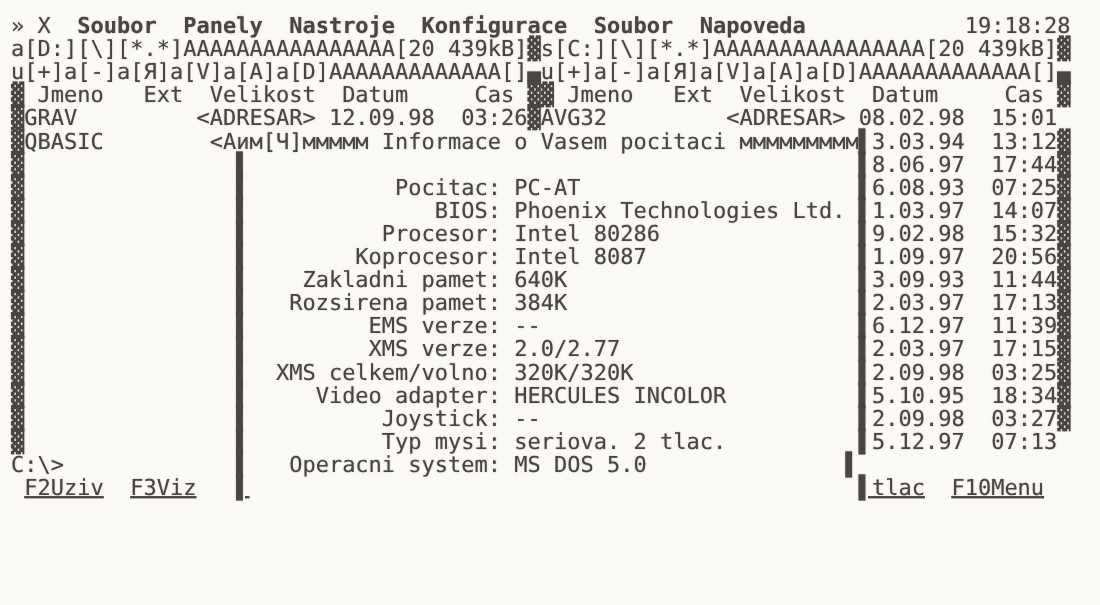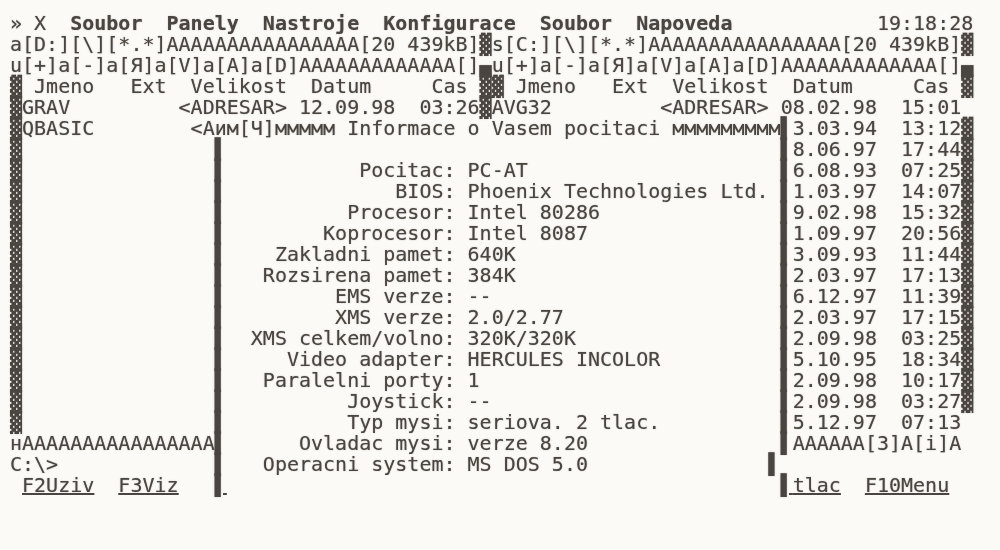--- a/index.html
+++ b/index.html
@@ -40,24 +40,22 @@
   <div class="row">▓                ▌           Pocitac: PC-AT                     ▌6.08.93  07:25▓</div>
   <div class="row">▓                ▌              BIOS: Phoenix Technologies Ltd. ▌1.03.97  14:07▓</div>
   <div class="row">▓                ▌          Procesor: Intel 80286               ▌9.02.98  15:32▓</div>
   <div class="row">▓                ▌        Koprocesor: Intel 8087                ▌1.09.97  20:56▓</div>
   <div class="row">▓                ▌    Zakladni pamet: 640K                      ▌3.09.93  11:44▓</div>
   <div class="row">▓                ▌   Rozsirena pamet: 384K                      ▌2.03.97  17:13▓</div>
   <div class="row">▓                ▌         EMS verze: --                        ▌6.12.97  11:39▓</div>
   <div class="row">▓                ▌         XMS verze: 2.0/2.77                  ▌2.03.97  17:15▓</div>
   <div class="row">▓                ▌  XMS celkem/volno: 320K/320K                 ▌2.09.98  03:25▓</div>
   <div class="row">▓                ▌     Video adapter: HERCULES INCOLOR          ▌5.10.95  18:34▓</div>
-  <div class="row">▓                ▌   Paralelni porty: 1                         ▌2.09.98  10:17▓</div>
   <div class="row">▓                ▌          Joystick: --                        ▌2.09.98  03:27▓</div>
   <div class="row">▓                ▌          Typ mysi: seriova. 2 tlac.          ▌5.12.97  07:13</div>
-  <div class="row">нAAAAAAAAAAAAAAAA▌      Ovladac mysi: verze 8.20                ▌AAAAAA[3]A[i]A</div>
   <div class="row">C:\&gt;             ▌   Operacni system: MS DOS 5.0               ▌</div>
 
   <div class="row">
     <span class="abs" style="left:1ch">F2Uziv</span>
     <span class="abs" style="left:9ch">F3Viz</span>
     <span class="abs" style="left:17ch">▌</span>
     <span class="abs" style="left:64ch">▌</span>
     <span class="abs" style="left:65ch">tlac</span>
     <span class="abs" style="left:71ch">F10Menu</span>
   </div>

